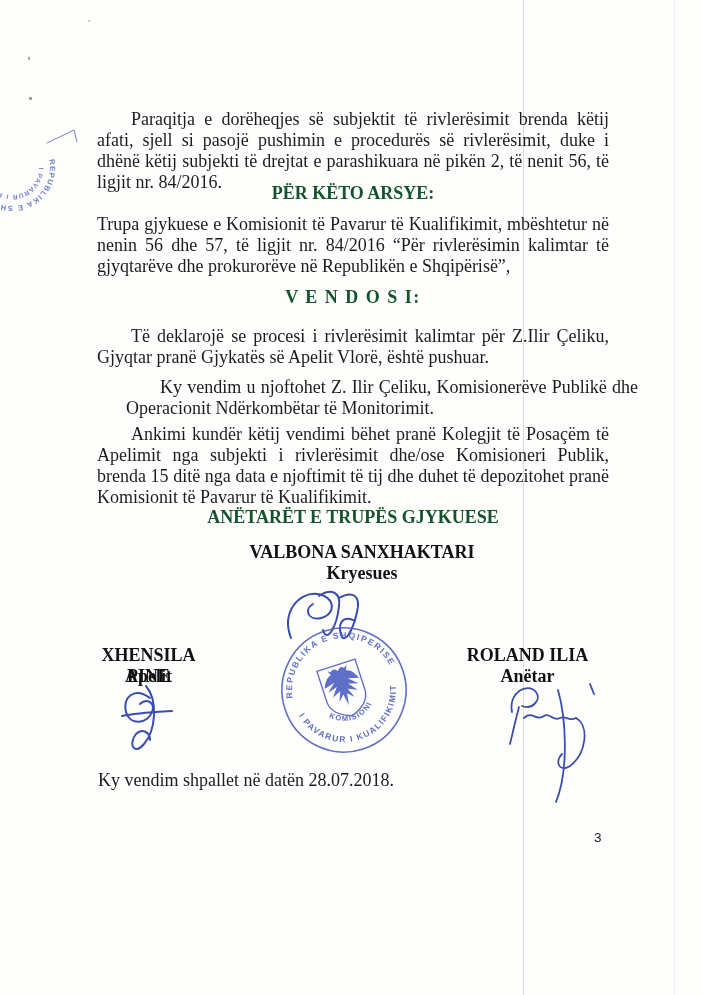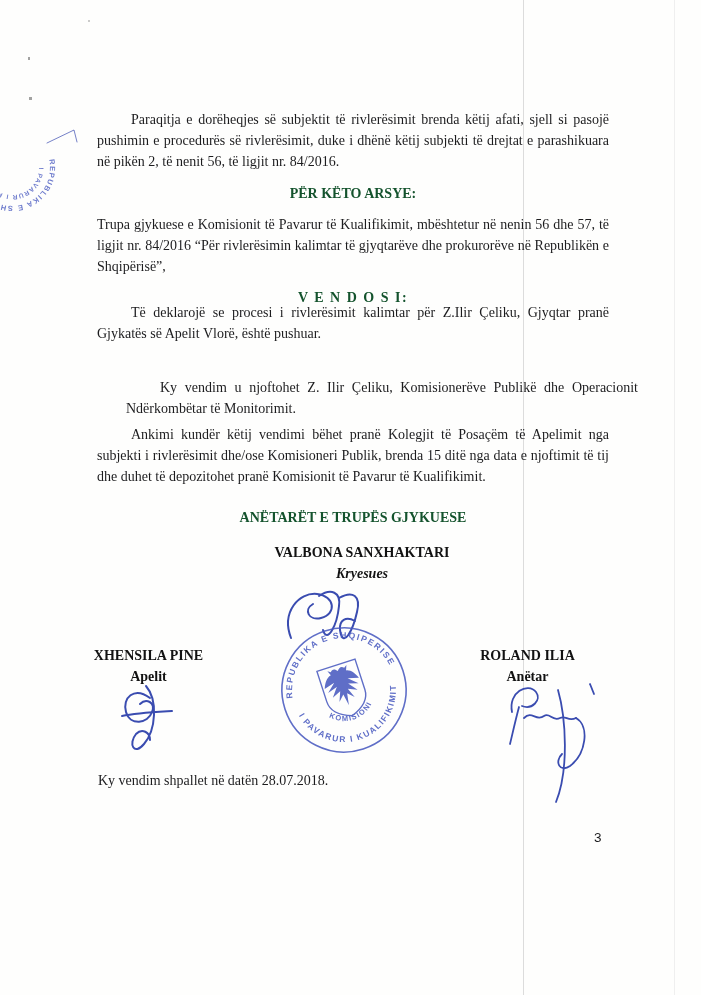--- a/index.html
+++ b/index.html
@@ -7,21 +7,21 @@
     position:relative;
     width:701px;height:995px;
     background:#fefefd;
     overflow:hidden;
     font-family:"Liberation Serif","DejaVu Serif",serif;
     color:#1c1c1e;
   }
   .vline{position:absolute;top:0;bottom:0;width:1px;}
   .vline.main{left:523px;background:#dcdcdc;}
   .vline.soft{left:674px;background:#efefef;}
-  .txt{position:absolute;font-size:14px;line-height:21px;}
+  .txt{position:absolute;font-size:18px;line-height:21px;}
   .body-par{left:97px;width:512px;text-align:justify;}
   .indent{text-indent:34px;}
   .heading{left:97px;width:512px;text-align:center;font-weight:bold;color:#14532d;}
   .spaced{letter-spacing:1.5px;}
   .sig-name{font-weight:bold;text-align:center;color:#121212;}
   .speck{position:absolute;background:#555;opacity:.55;}
   svg{position:absolute;overflow:visible;}
   .stampink{fill:#4a5bc0;}
   .stampstroke{stroke:#4a5bc0;fill:none;}
   .sigstroke{stroke:#3a4cb0;fill:none;stroke-linecap:round;stroke-linejoin:round;}
@@ -58,30 +58,30 @@
   </svg>
 
   <div class="txt body-par indent" style="top:109px;">Paraqitja e dorëheqjes së subjektit të rivlerësimit brenda këtij afati, sjell si pasojë pushimin e procedurës së rivlerësimit, duke i dhënë këtij subjekti të drejtat e parashikuara në pikën 2, të nenit 56, të ligjit nr. 84/2016.</div>
 
   <div class="txt heading" style="top:183px;">PËR KËTO ARSYE:</div>
 
   <div class="txt body-par" style="top:214px;">Trupa gjykuese e Komisionit të Pavarur të Kualifikimit, mbështetur në nenin 56 dhe 57, të ligjit nr. 84/2016 “Për rivlerësimin kalimtar të gjyqtarëve dhe prokurorëve në Republikën e Shqipërisë”,</div>
 
   <div class="txt heading spaced" style="top:287px;text-align:center;">V E N D O S I:</div>
 
-  <div class="txt body-par indent" style="top:302px;">Të deklarojë se procesi i rivlerësimit kalimtar për Z.Ilir Çeliku, Gjyqtar pranë Gjykatës së Apelit Vlorë, është pushuar.</div>
+  <div class="txt body-par indent" style="top:326px;">Të deklarojë se procesi i rivlerësimit kalimtar për Z.Ilir Çeliku, Gjyqtar pranë Gjykatës së Apelit Vlorë, është pushuar.</div>
 
   <div class="txt body-par indent" style="top:377px;margin-left:29px;">Ky vendim u njoftohet Z. Ilir Çeliku, Komisionerëve Publikë dhe Operacionit Ndërkombëtar të Monitorimit.</div>
 
   <div class="txt body-par indent" style="top:424px;">Ankimi kundër këtij vendimi bëhet pranë Kolegjit të Posaçëm të Apelimit nga subjekti i rivlerësimit dhe/ose Komisioneri Publik, brenda 15 ditë nga data e njoftimit të tij dhe duhet të depozitohet pranë Komisionit të Pavarur të Kualifikimit.</div>
 
   <div class="txt heading" style="top:507px;">ANËTARËT E TRUPËS GJYKUESE</div>
 
   <div class="txt sig-name" style="top:542px;left:212px;width:300px;">VALBONA SANXHAKTARI</div>
-  <div class="txt sig-name" style="top:563px;left:212px;width:300px;font-style:italic;">Kryesues</div>
+  <div class="txt sig-name" style="top:563px;left:212px;width:300px;">Kryesues</div>
 
   <svg style="left:283px;top:586px;" width="110" height="78" viewBox="0 0 110 78">
     <g class="sigstroke" stroke-width="2">
       <path d="M 8,52 C -2,26 16,6 34,8 C 52,10 54,28 38,32 C 26,35 20,24 30,18"></path>
       <path d="M 36,10 C 48,2 58,6 56,20 C 54,40 44,58 40,44"></path>
       <path d="M 56,12 C 70,4 78,10 74,26 C 70,44 60,64 57,44 C 56,34 63,30 72,35"></path>
     </g>
   </svg>
 
   <svg style="left:278px;top:624px;" width="132" height="132" viewBox="-66 -66 132 132" opacity="0.88">

